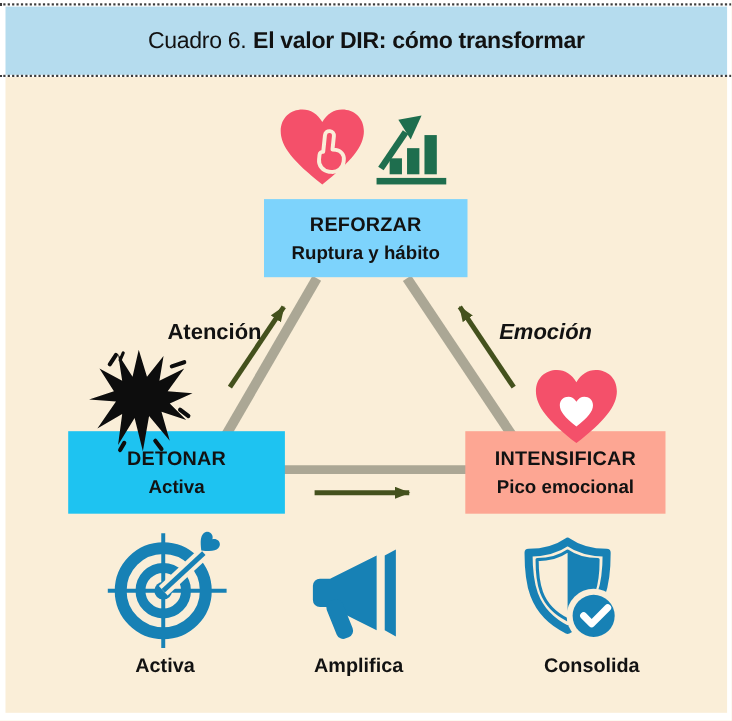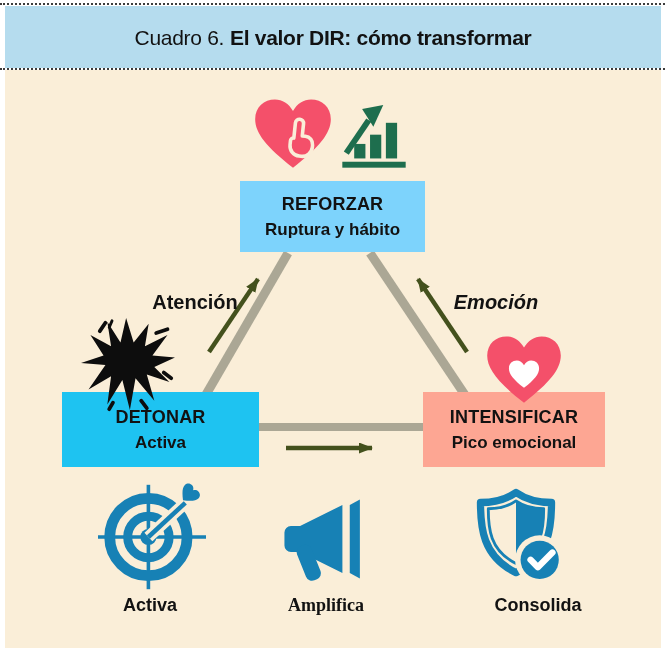--- a/index.html
+++ b/index.html
@@ -42,21 +42,21 @@
   .icon-burst{left:80px;top:318px;width:96px;height:94px;}
   .icon-heart{left:479px;top:334px;width:90px;height:72px;}
   .icon-target{left:97px;top:483px;width:110px;height:108px;}
   .icon-megaphone{left:277px;top:493px;width:94px;height:92px;}
   .icon-shield{left:465px;top:485px;width:102px;height:106px;}
 
   
   .f-label{position:absolute;z-index:2;top:595px;width:100px;text-align:center;
            font-size:18px;font-weight:700;color:#121212;}
   .f-label-activa{left:100px;}
-  .f-label-amplifica{left:276px;font-family:Liberation Serif, serif;}
+  .f-label-amplifica{left:276px;}
   .f-label-consolida{left:488px;}
 </style>
 </head>
 <body>
 
 <div class="page">
 
   <div class="dotted-line" style="top:3px;"></div>
   <div class="header">
     <div class="hdr-title">

